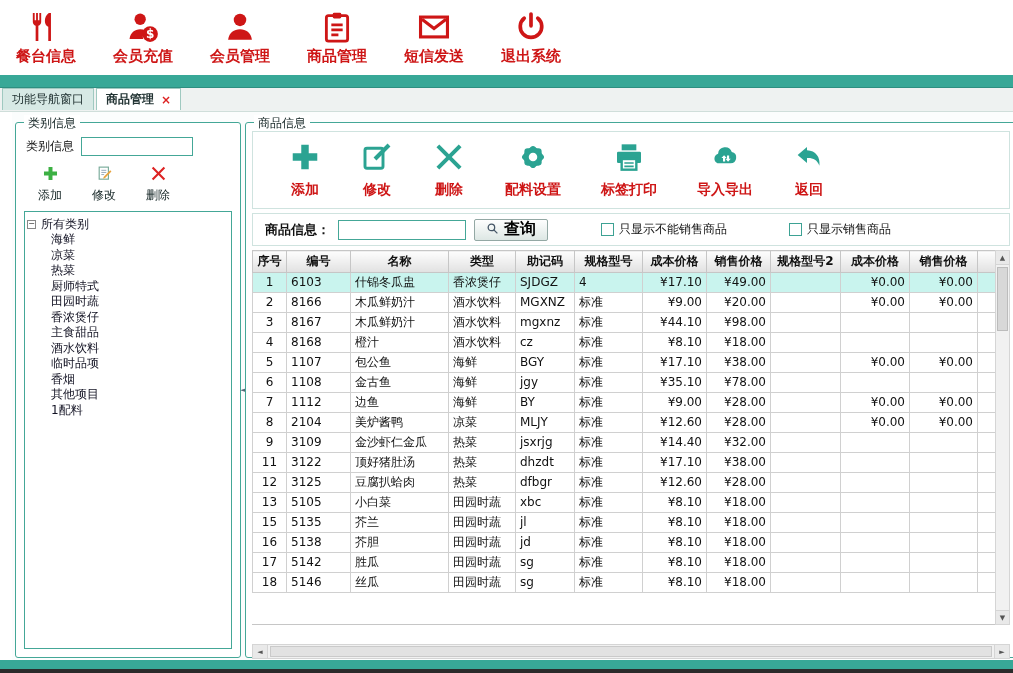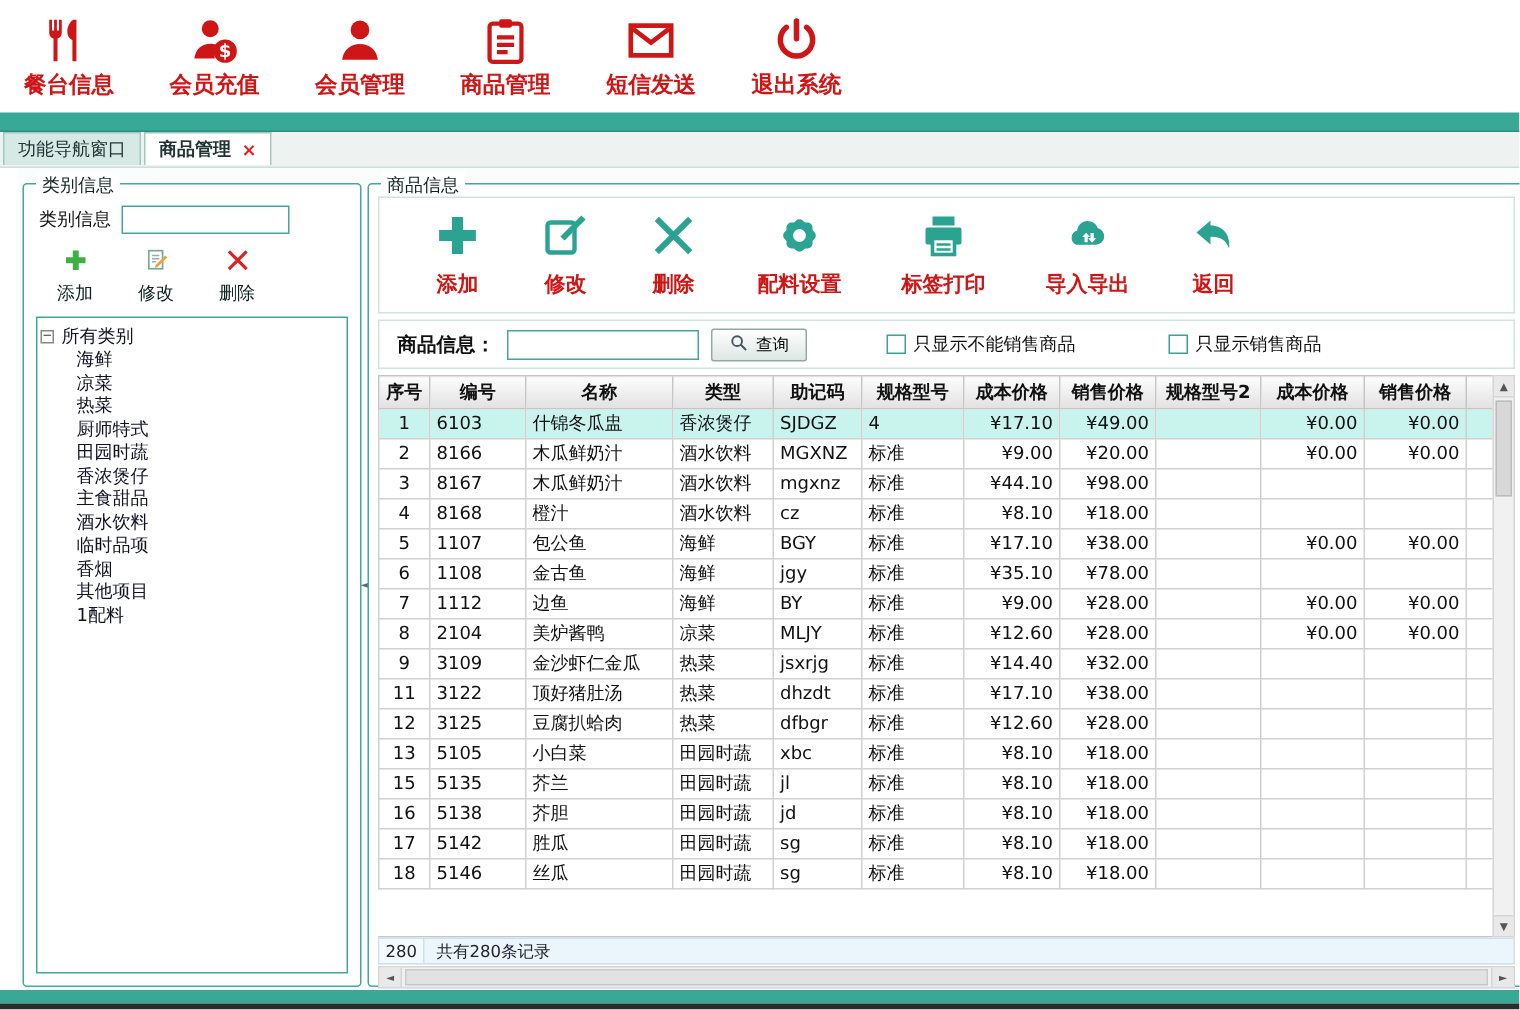--- a/index.html
+++ b/index.html
@@ -49,21 +49,21 @@
     display:flex; align-items:center; padding-left:36px; gap:40px; }
   .tool-item { display:flex; flex-direction:column; align-items:center; gap:4px; cursor:pointer; }
   .tool-item svg { width:32px; height:32px; color:#2ba392; }
   .tool-label { font-size:14px; font-weight:bold; color:#ce1616; white-space:nowrap; }
   .rp-search { position:absolute; top:90px; left:6px; right:6px; height:33px; border:1px solid #cfe3df;
     display:flex; align-items:center; padding-left:12px; gap:8px; font-size:13px; }
   .search-label { font-weight:bold; color:#111; }
   .search-input { width:128px; height:20px; border:1px solid #44a797; font-size:12px; padding:0 3px;
     font-family:"DejaVu Sans", sans-serif; }
   .query-btn { display:flex; align-items:center; gap:5px; height:22px; padding:0 11px; border:1px solid #93a8a4;
-    background:linear-gradient(#fefefe,#dde7e4); font-size:11px; cursor:pointer; border-radius:2px; }
+    background:linear-gradient(#fefefe,#dde7e4); font-size:16px; cursor:pointer; border-radius:2px;font-weight:bold; }
   .query-btn svg { width:13px; height:13px; color:#456; }
   .checkbox-group { display:flex; align-items:center; gap:5px; font-size:12px; cursor:pointer; }
   .cb1 { margin-left:45px; } .cb2 { margin-left:54px; }
   .checkbox { width:13px; height:13px; border:1px solid #3da294; background:#fff; display:inline-block; }
   
   .rp-table-wrap { position:absolute; top:127px; left:6px; width:745px; height:375px; overflow:hidden;
     background:#fff; border-bottom:1px solid #c6c6c6; }
   table { border-collapse:collapse; table-layout:fixed; width:745px; }
   th { height:22px; background:linear-gradient(#fdfdfd,#e1e1e1); border:1px solid #c6c6c6; font-size:12px;
     font-weight:bold; color:#111; padding:0 2px; overflow:hidden; white-space:nowrap; }
@@ -582,24 +582,20 @@
           </tbody>
       </table>
     </div>
 
     <div class="v-scrollbar">
       <div class="sb-btn sb-up">▲</div>
       <div class="v-thumb"></div>
       <div class="sb-btn sb-down">▼</div>
     </div>
 
-    <div class="rp-status">
-      <div class="status-cell">280</div>
-      <div class="status-text">共有280条记录</div>
-    </div>
 
     <div class="h-scrollbar">
       <div class="hsb-btn hsb-left">◄</div>
       <div class="h-thumb"></div>
       <div class="hsb-btn hsb-right">►</div>
     </div>
   </div>
 </div>
 
 <div class="bottom-teal"></div>

